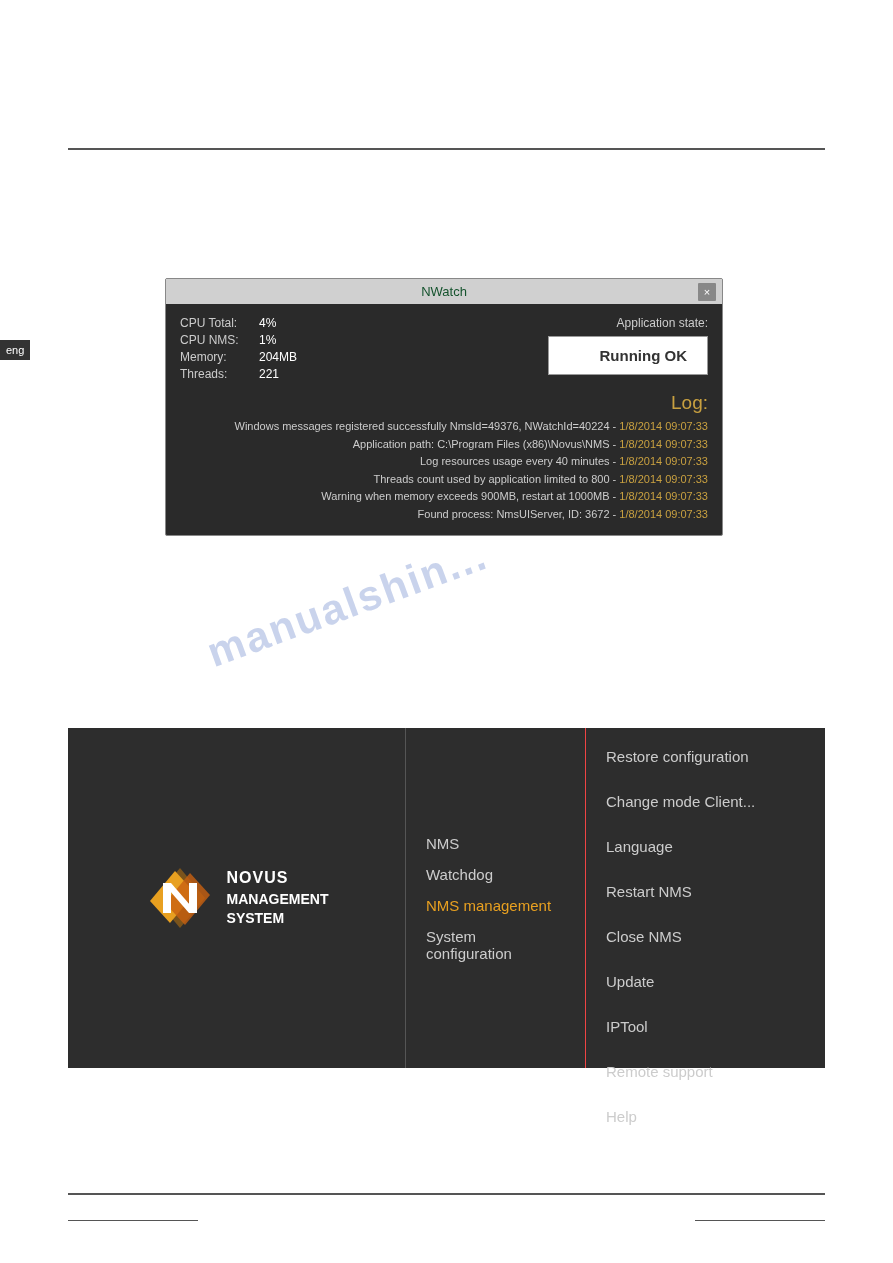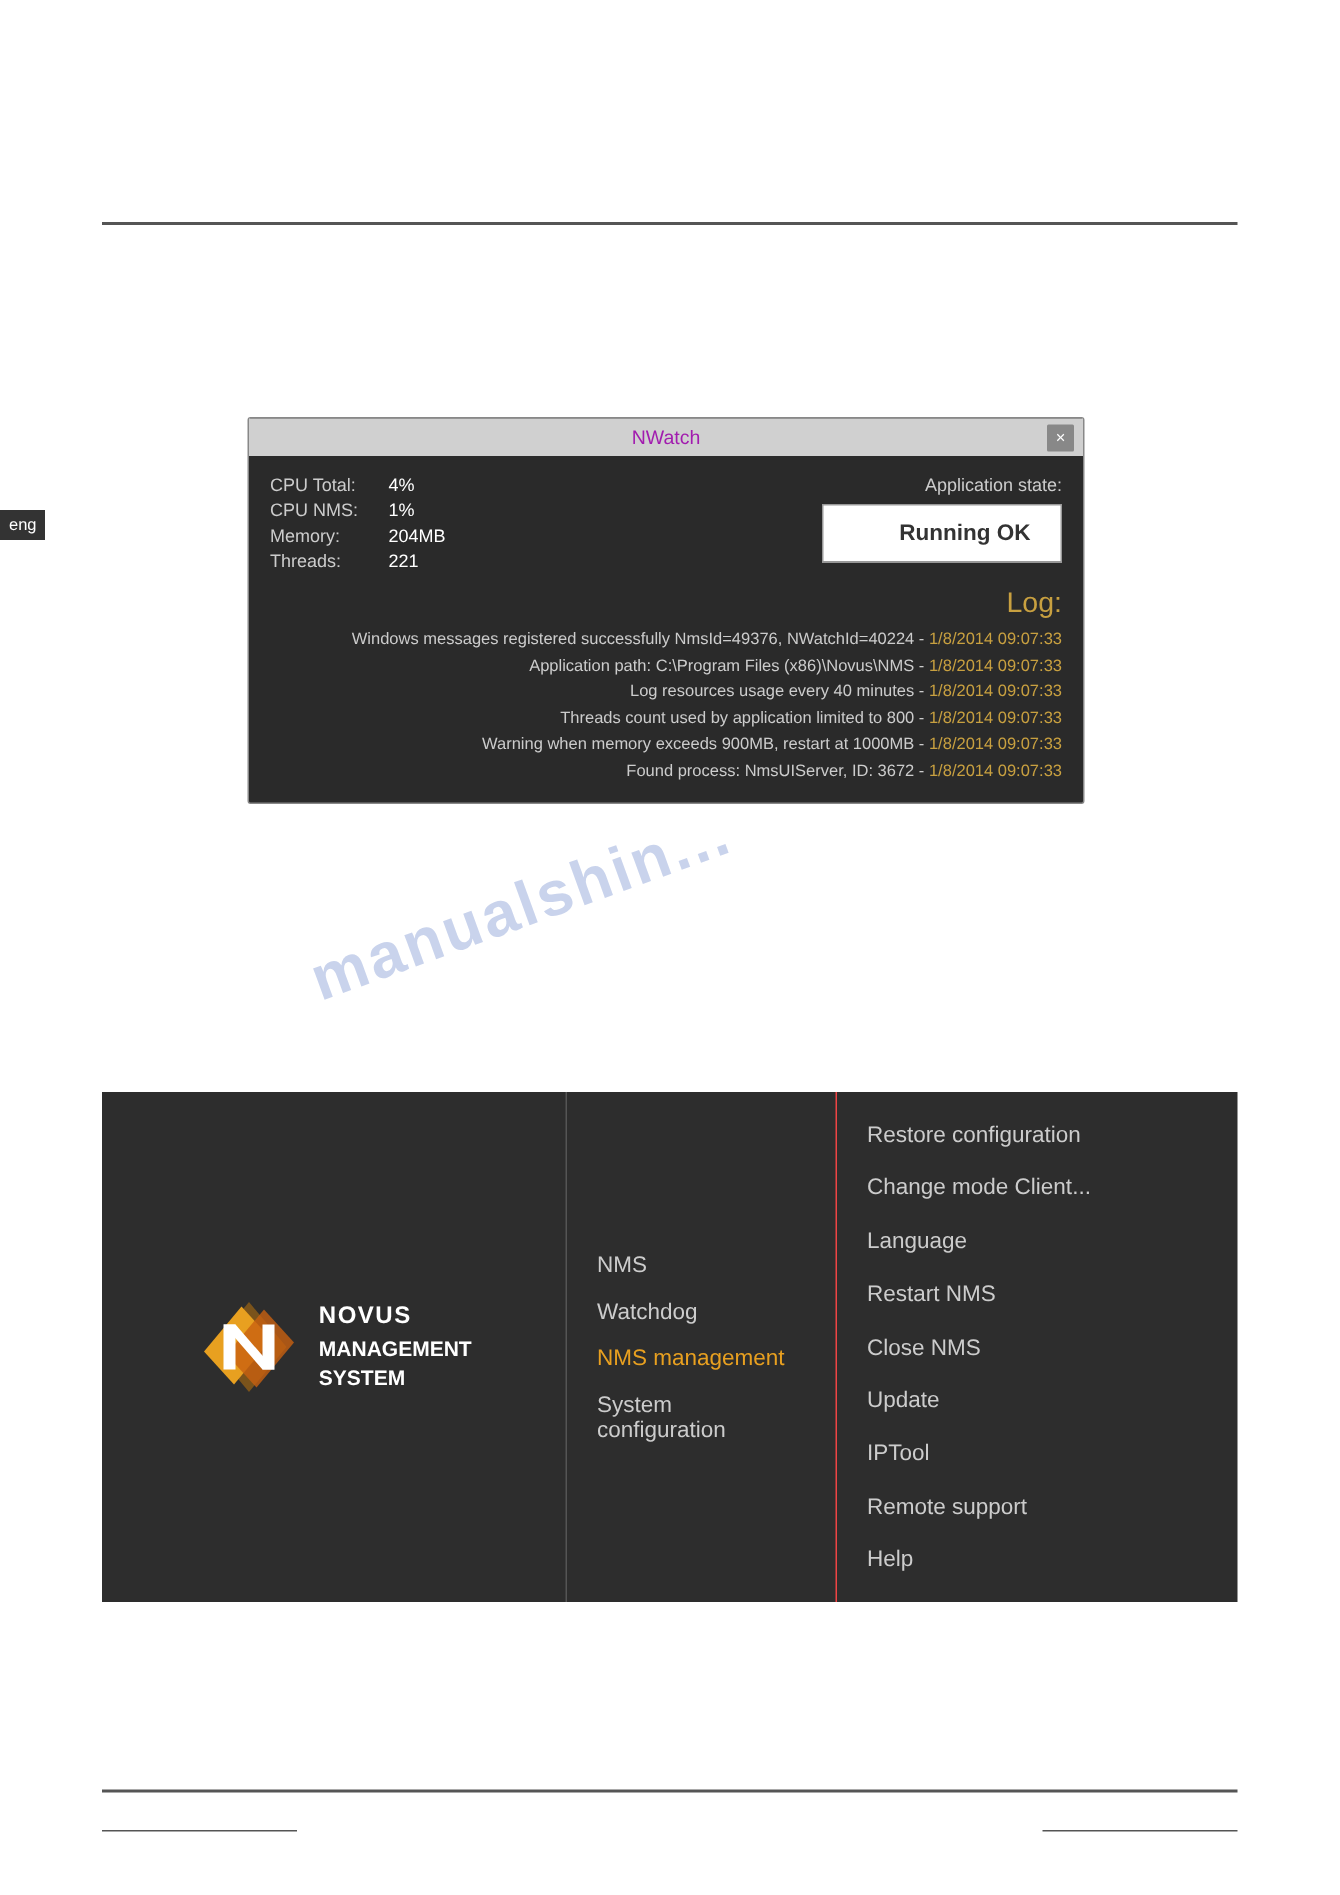--- a/index.html
+++ b/index.html
@@ -60,21 +60,21 @@
       background: #d0d0d0;
       display: flex;
       align-items: center;
       justify-content: center;
       padding: 5px 8px;
       position: relative;
     }
 
     .nwatch-title {
       font-size: 13px;
-      color: #a21caf;
+      color: #14532d;
       font-weight: normal;
     }
 
     .nwatch-close-btn {
       position: absolute;
       right: 6px;
       top: 4px;
       width: 18px;
       height: 18px;
       background: #888;
@@ -188,21 +188,21 @@
       top: 728px;
       left: 68px;
       right: 68px;
       height: 340px;
       background: #2d2d2d;
       display: flex;
     }
 
     
     .logo-area {
-      width: 310px;
+      width: 338px;
       flex-shrink: 0;
       display: flex;
       align-items: center;
       justify-content: center;
       border-right: 1px solid #555;
       padding: 20px;
     }
 
     
     .novus-logo {
@@ -252,22 +252,22 @@
 
     .menu-item.active {
       color: #e8a020;
     }
 
     .menu-right {
       flex: 1;
       padding: 20px 20px;
       display: flex;
       flex-direction: column;
-      justify-content: space-between;
-      gap: 4px;
+      justify-content: flex-start;
+      gap: 28px;
     }
 
     .submenu-item {
       color: #ccc;
       font-size: 15px;
       cursor: pointer;
     }
 
     
     .footnote-left {

